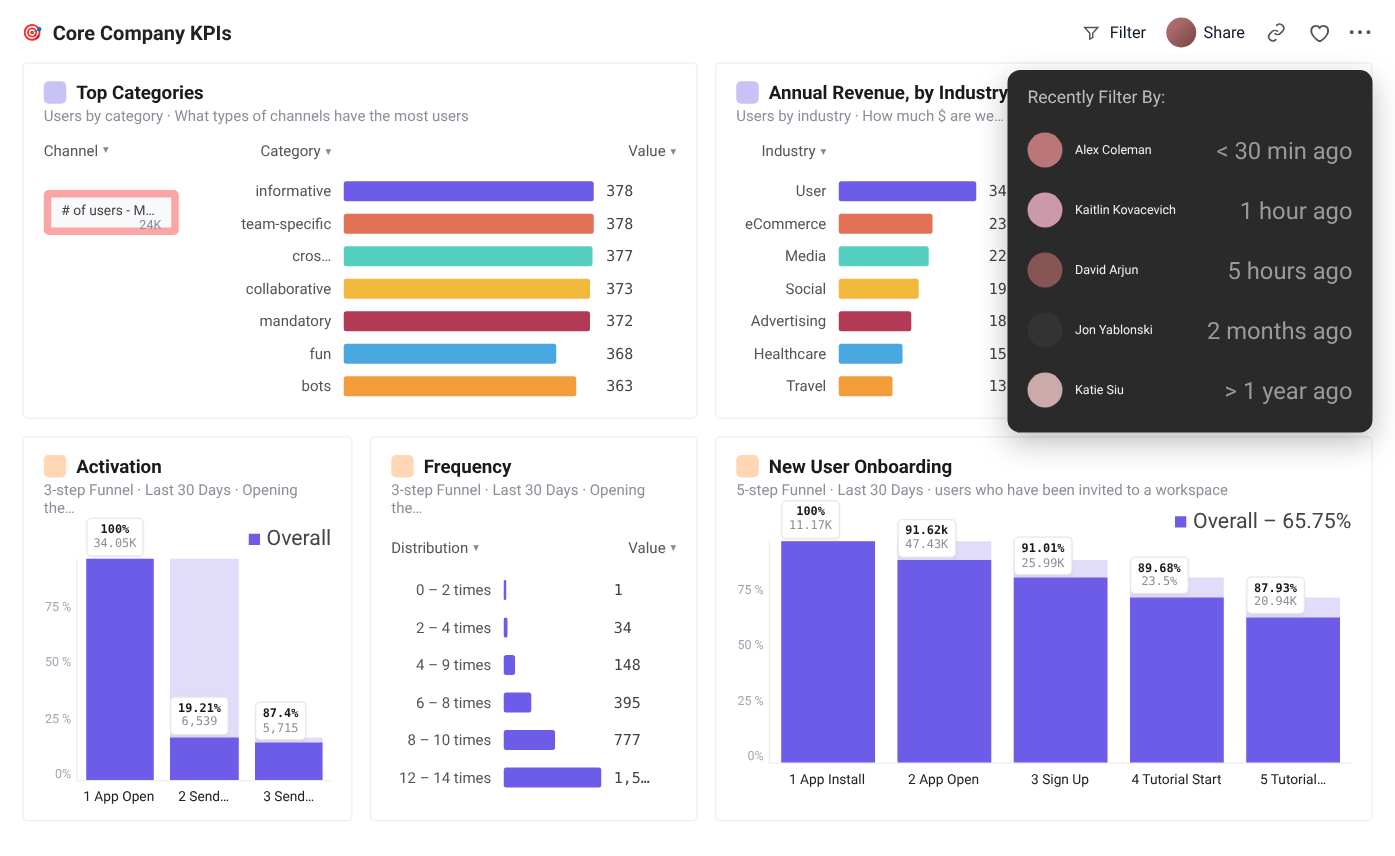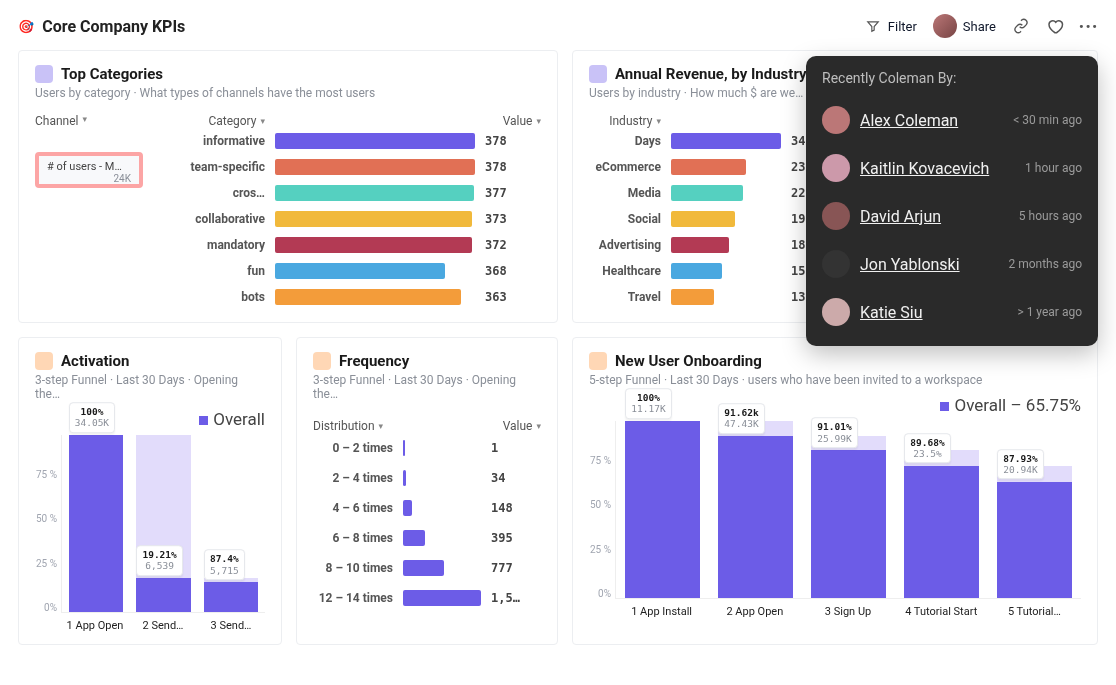--- a/index.html
+++ b/index.html
@@ -43,31 +43,31 @@
   .card-title { font-size:15px; font-weight:700; }
   .card-sub { font-size:12px; color:#8a8f98; margin-top:3px; }
   .chart-icon { width:18px; height:18px; border-radius:4px; display:inline-flex;}
 
   
   .col-heads { display:flex; margin-top:14px; color:#555; font-size:12px; }
   .col-heads .ch { display:flex; align-items:center; gap:4px; cursor:pointer;}
   .caret { font-size:9px; color:#888; }
 
   
-  .hbar-list { margin-top:0;font-weight:bold; }
+  .hbar-list { margin-top:12px; }
   .hbar-row { display:flex; align-items:center; height:26px; gap:10px; }
   .hbar-label { font-size:12px; color:#555; text-align:right; }
   .hbar-track { flex:1; height:16px; position:relative; }
   .hbar-fill { height:16px; border-radius:2px; }
   .hbar-val { font-size:12px; color:#444; width:56px; font-family:ui-monospace, Menlo, monospace;}
 
   
   .left-split { display:flex; gap:16px; margin-top:14px; }
   .data-cell {
-    width:108px; height:36px; border-radius:4px; border:4px solid #fca5a5; background:#f8f9fb;
+    width:108px; height:36px; border-radius:4px; border:6px solid #fca5a5; background:#f8f9fb;
     padding:4px 8px; font-size:11px; color:#444;
   }
   .data-cell .sub { font-size:10px; color:#8a8f98; text-align:right; }
 
   
   .legend { text-align:right; font-size:17px; color:#444; margin-top:8px;}
   .legend .sq { display:inline-block; width:9px; height:9px; background:#6c5ce7; margin-right:5px; vertical-align:middle;}
   .vchart { display:flex; align-items:flex-end; height:178px; margin-top:6px; position:relative;}
   .vchart .yaxis { width:26px; height:100%; display:flex; flex-direction:column; justify-content:space-between; font-size:10px; color:#a0a5b0; text-align:right; padding-right:4px;}
   .vchart .bars { flex:1; height:100%; display:flex; align-items:flex-end; gap:0; border-left:1px solid #eee; border-bottom:1px solid #eee; position:relative;}
@@ -95,22 +95,22 @@
   .popover {
     position:absolute; top:56px; right:18px; width:292px;
     background:#2a2a2a; color:#ddd; border-radius:10px; padding:14px 16px 10px;
     box-shadow:0 8px 24px rgba(0,0,0,.25);
     z-index:50;
   }
   .popover-title { font-size:14px; color:#bdbdbd; margin-bottom:10px; }
   .viewer { display:flex; align-items:center; justify-content:space-between; padding:10px 0; }
   .viewer-left { display:flex; align-items:center; gap:10px;}
   .viewer .av { width:28px; height:28px; border-radius:50%; background:#888; display:inline-block;}
-  .viewer .nm { color:#f0f0f0; font-size:16px;text-decoration:underline;}
-  .viewer .tm { color:#9a9a9a; font-size:12px;}
+  .viewer .nm { color:#f0f0f0; font-size:10px;}
+  .viewer .tm { color:#9a9a9a; font-size:19px;}
 </style>
 </head>
 <body>
 
 <div class="page-header">
   <div class="page-title-wrap">
     <span>🎯</span>
     <span class="page-title">Core Company KPIs</span>
   </div>
   <div class="header-actions">
@@ -239,21 +239,21 @@
         <span class="caret">▾</span>
       </div>
       <div style="flex:1"></div>
       <div class="ch">
         <span>Value</span>
         <span class="caret">▾</span>
       </div>
     </div>
     <div class="hbar-list" id="rev-bars">
         <div class="hbar-row">
-       <div class="hbar-label" style="width:72px">Days</div>
+       <div class="hbar-label" style="width:72px">User</div>
        <div class="hbar-track" style="max-width:110px">
             <div class="hbar-fill" style="width:100%;background:#6c5ce7"></div>
           </div>
        <div class="hbar-val">34.…</div>
      </div>
         <div class="hbar-row">
        <div class="hbar-label" style="width:72px">eCommerce</div>
        <div class="hbar-track" style="max-width:110px">
             <div class="hbar-fill" style="width:68%;background:#e17055"></div>
           </div>
@@ -378,21 +378,21 @@
        <div class="hbar-val">1</div>
      </div>
         <div class="hbar-row">
        <div class="hbar-label">2 – 4 times</div>
        <div class="hbar-track" style="max-width:110px">
             <div class="hbar-fill" style="width:4%"></div>
           </div>
        <div class="hbar-val">34</div>
      </div>
         <div class="hbar-row">
-       <div class="hbar-label">4 – 6 times</div>
+       <div class="hbar-label">4 – 9 times</div>
        <div class="hbar-track" style="max-width:110px">
             <div class="hbar-fill" style="width:12%"></div>
           </div>
        <div class="hbar-val">148</div>
      </div>
         <div class="hbar-row">
        <div class="hbar-label">6 – 8 times</div>
        <div class="hbar-track" style="max-width:110px">
             <div class="hbar-fill" style="width:28%"></div>
           </div>
@@ -482,21 +482,21 @@
         <div>1 App Install</div>
         <div>2 App Open</div>
         <div>3 Sign Up</div>
         <div>4 Tutorial Start</div>
         <div>5 Tutorial…</div>
       </div>
   </div>
 </div>
 
 <div class="popover">
-  <div class="popover-title">Recently Coleman By:</div>
+  <div class="popover-title">Recently Filter By:</div>
   <div id="viewers">
       <div class="viewer">
        <div class="viewer-left">
          <span class="av" style="background:#b77"></span>
          <span class="nm">Alex Coleman</span>
        </div>
        <span class="tm">&lt; 30 min ago</span>
      </div>
       <div class="viewer">
        <div class="viewer-left">

